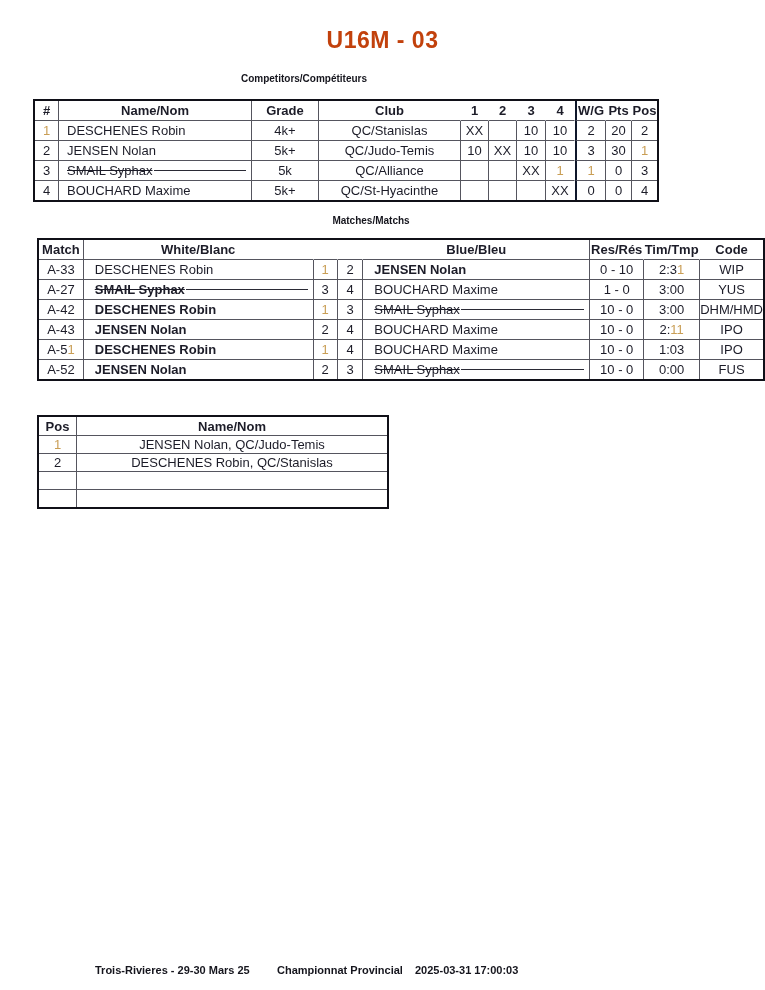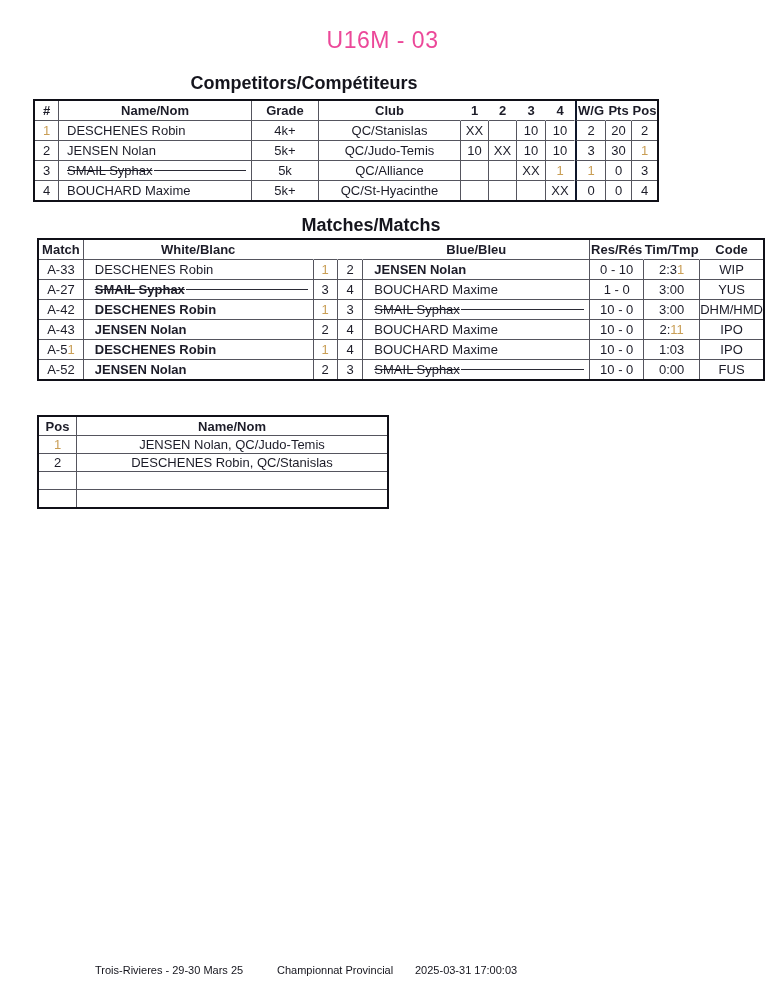--- a/index.html
+++ b/index.html
@@ -1,20 +1,20 @@
 <!DOCTYPE html>
 <html><head>
 <meta charset="utf-8">
 <style>
   html,body{margin:0;padding:0;background:#fff;}
   #page{position:relative;width:765px;height:990px;background:#ffffff;overflow:hidden;
         font-family:"Liberation Sans", sans-serif;color:#1c1c28;}
   .title{position:absolute;left:0;top:27px;width:765px;text-align:center;
-         font-size:23px;font-weight:normal;letter-spacing:0.5px;color:#ec4899;}
-  .section-heading{position:absolute;transform:translateX(-50%);font-size:18px;
+         font-size:23px;font-weight:bold;letter-spacing:0.5px;color:#c2410c;}
+  .section-heading{position:absolute;transform:translateX(-50%);font-size:10px;
          font-weight:bold;color:#15151d;white-space:nowrap;}
   #comp-heading{left:304px;top:73px;}
   #match-heading{left:371px;top:215px;}
   #res-heading{left:210px;top:393px;margin-top:24px;}
 
   .tblwrap{position:absolute;}
   #competitors-wrap{left:33px;top:99px;}
   #matches-wrap{left:37px;top:238px;}
   #results-wrap{left:37px;top:415px;}
 
@@ -30,21 +30,21 @@
   .tbl th:last-child,.tbl td:last-child{border-right:0;}
   .tbl tr:last-child td{border-bottom:0;}
   .nr{border-right-color:transparent !important;}
   .sep{border-left:2px solid #0f172a;}
   .c-l{text-align:left;padding-left:6px;}
   .nc{display:flex;align-items:center;padding-left:8px;}
   .m-name .nc{padding-left:11px;}
   .strike{text-decoration:line-through;}
   .ext{flex:1 1 auto;border-top:1px solid #2a2a35;margin:0 5px 0 1px;height:0;}
   .of{text-align:left;padding-left:4px;}
-  .footer-text{position:absolute;top:964px;font-size:11px;font-weight:normal;
+  .footer-text{position:absolute;top:964px;font-size:11px;font-weight:bold;
             white-space:nowrap;color:#15151d;}
   #footer-venue{left:95px;}
   #footer-event{left:277px;}
   #footer-datetime{left:415px;}
 </style>
 </head>
 <body>
 
 <div id="page">
 

